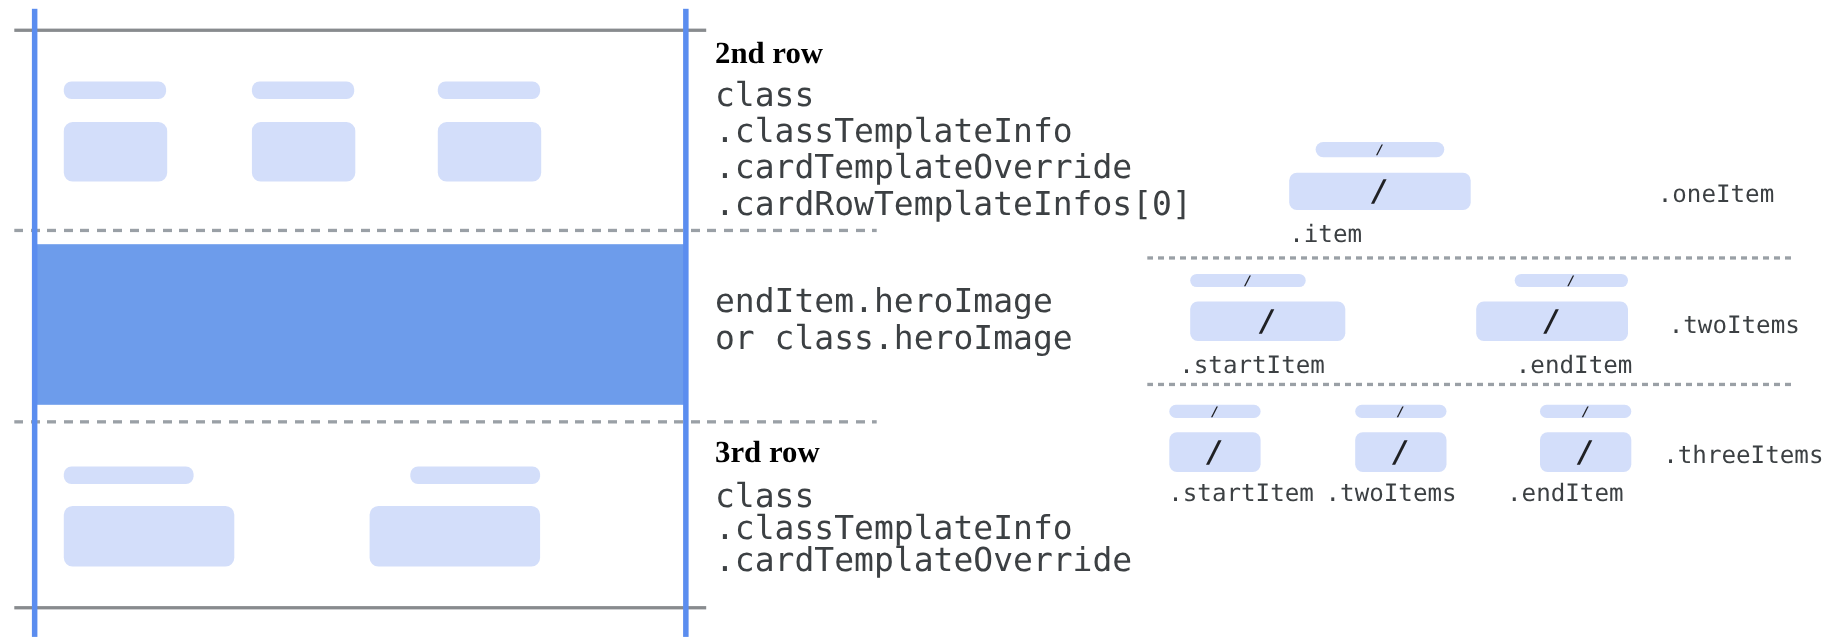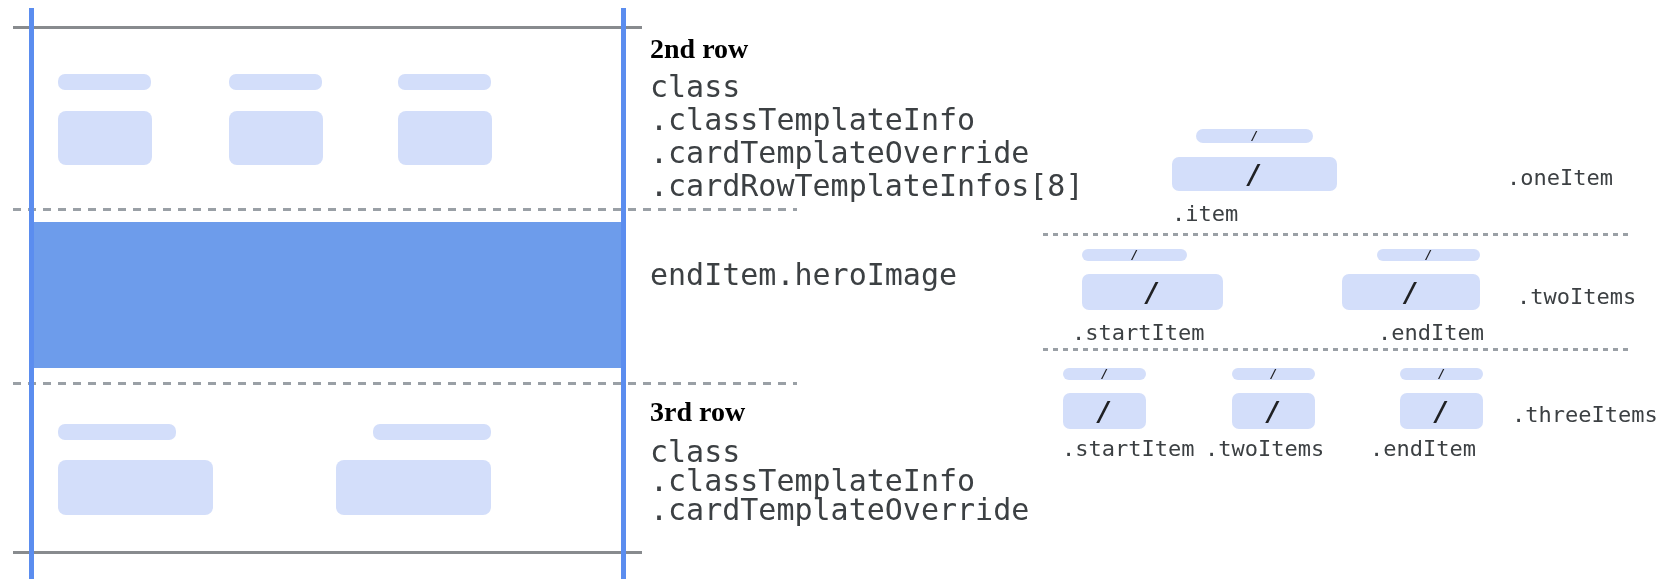--- a/index.html
+++ b/index.html
@@ -83,25 +83,26 @@
   <div class="dash" style="left:13px;top:208px;width:784px;"></div>
   <div class="dash" style="left:13px;top:382px;width:784px;"></div>
   <div class="vline" style="left:29px;top:8px;height:571px;"></div>
   <div class="vline" style="left:621px;top:8px;height:571px;"></div>
 
   <div class="heading" style="left:650px;top:33px;">2nd row</div>
   <div class="code code-block" style="left:650px;top:70px;">
     <div>class</div>
     <div>.classTemplateInfo</div>
     <div>.cardTemplateOverride</div>
-    <div>.cardRowTemplateInfos[8]</div>
+    <div>.cardRowTemplateInfos[0]</div>
   </div>
 
   <div class="code code-block" style="left:650px;top:258px;">
     <div>endItem.heroImage</div>
+    <div>or class.heroImage</div>
   </div>
 
   <div class="heading" style="left:650px;top:396px;">3rd row</div>
   <div class="code code-block-tight" style="left:650px;top:437px;">
     <div>class</div>
     <div>.classTemplateInfo</div>
     <div>.cardTemplateOverride</div>
   </div>
 
   <div class="bar" style="left:1196px;top:129px;width:117px;height:14px;">

